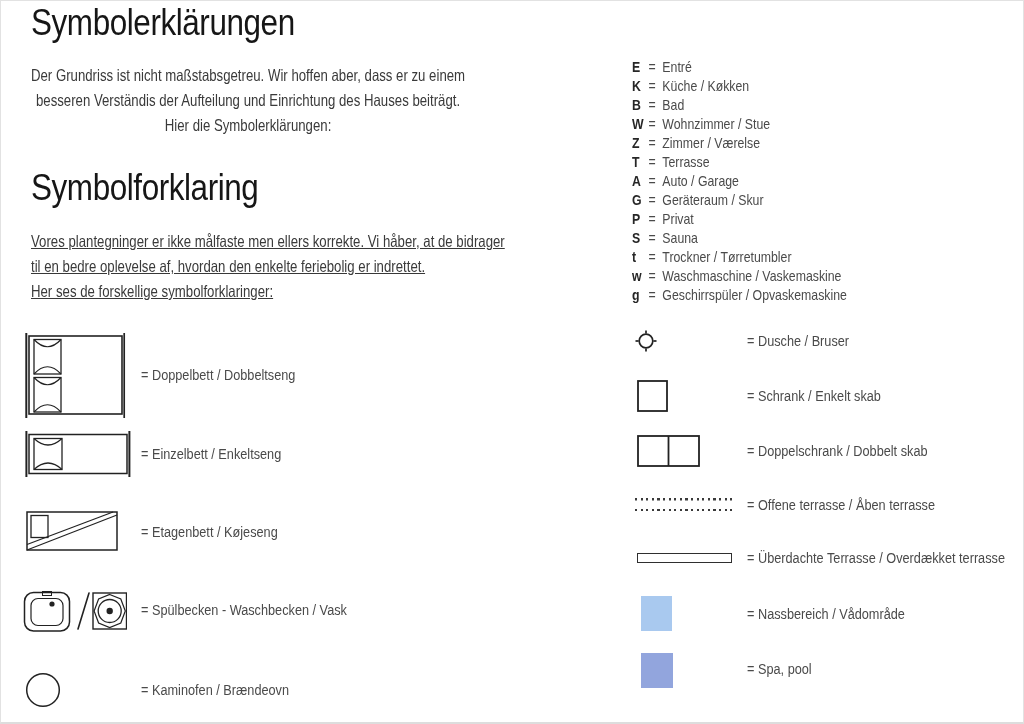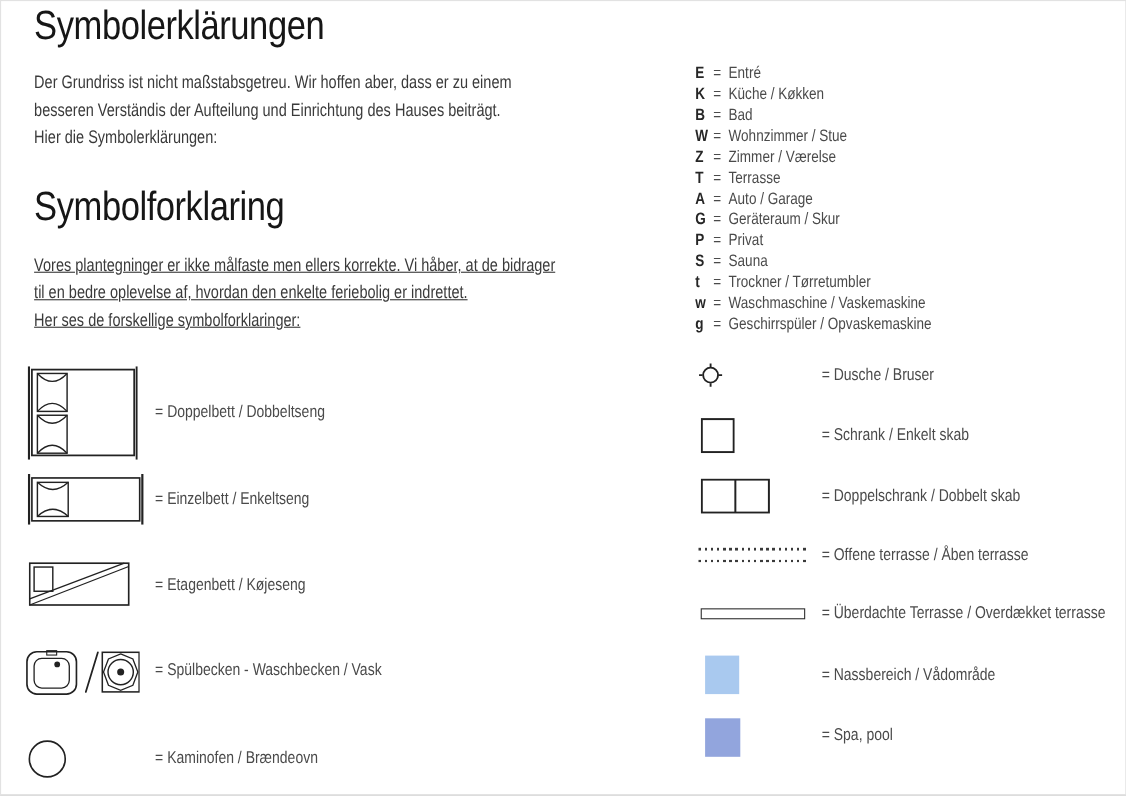--- a/index.html
+++ b/index.html
@@ -16,21 +16,21 @@
   }
   .heading {
     position: absolute; left: 30px;
     font-size: 37px; font-weight: 500; color: #161616;
     letter-spacing: -0.5px; line-height: 44px;
     transform: scaleX(0.85); transform-origin: 0 0; white-space: nowrap;
   }
   #title-de { top: 0px; }
   #title-da { top: 165px; }
   .para { position: absolute; left: 30px; }
-  #para-de { top: 62px; }
+  #para-de { top: 62px; text-align: center; }
   #para-da { top: 228px; text-decoration: underline; }
   .para .pline {
     height: 25px; line-height: 25px; font-size: 16.5px; color: #3a3a3a;
     transform: scaleX(0.8); transform-origin: 0 50%; white-space: nowrap;
   }
   
   .lc-list { position: absolute; left: 631px; top: 56px; }
   .lc-row { display: flex; height: 19px; line-height: 19px; font-size: 15px;
             transform: scaleX(0.82); transform-origin: 0 50%; white-space: nowrap; }
   .lc-letter { width: 20px; font-weight: 700; color: #262626; }

